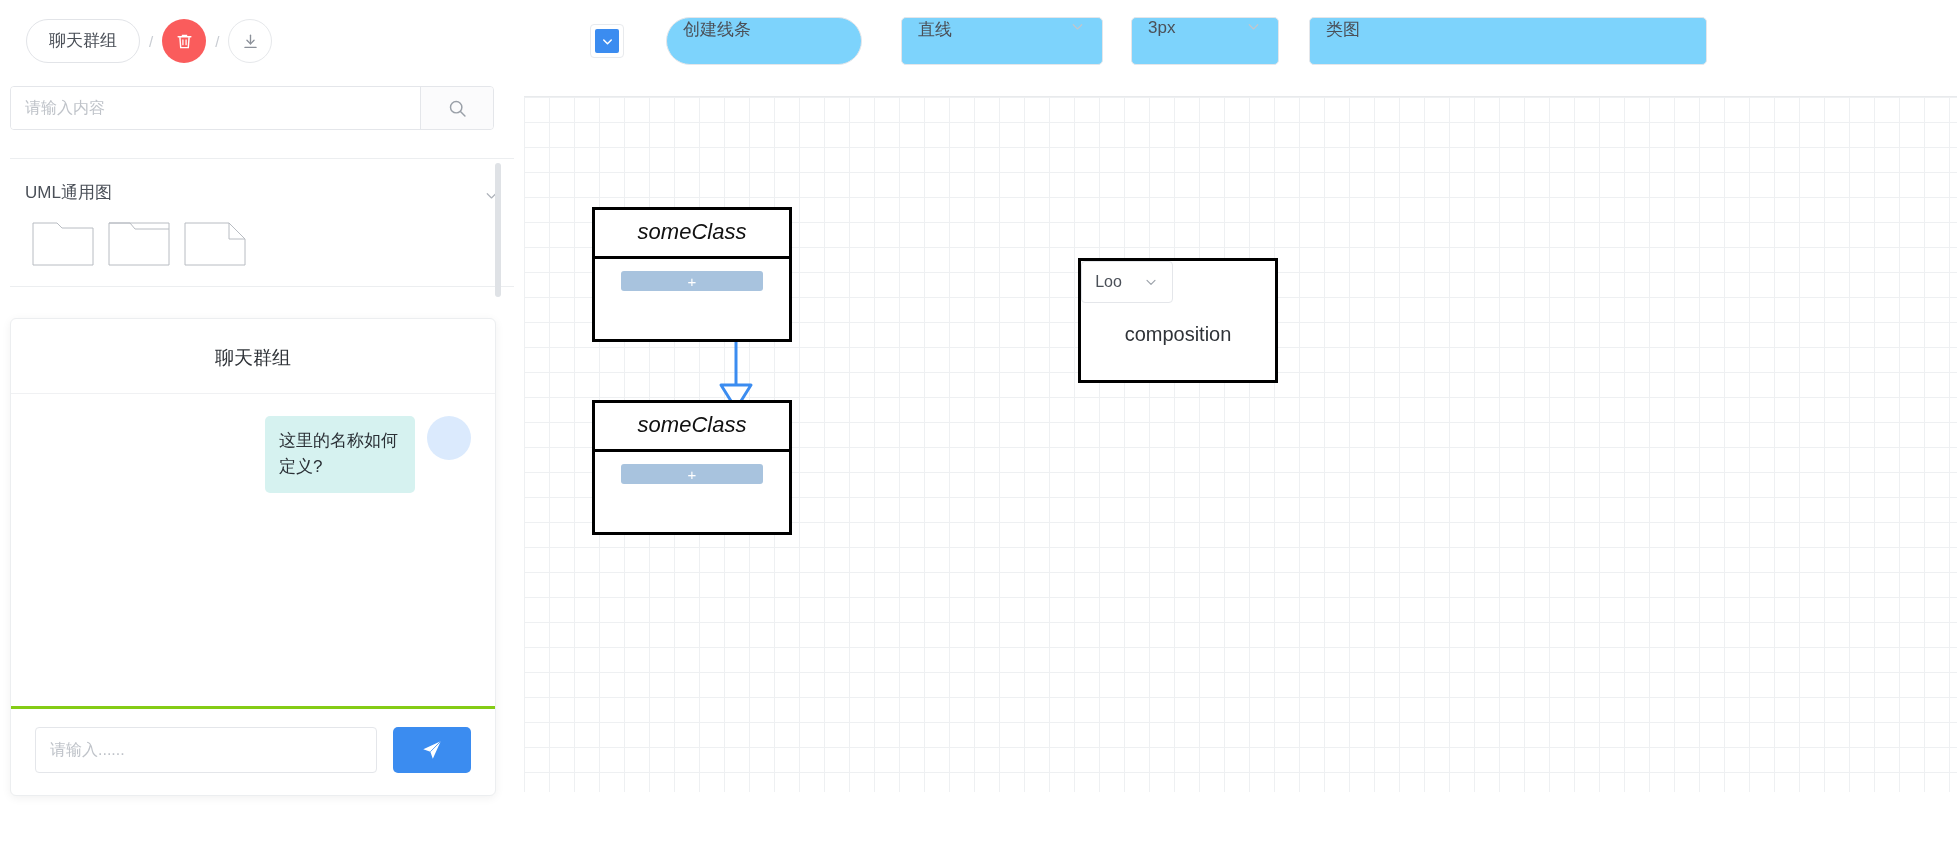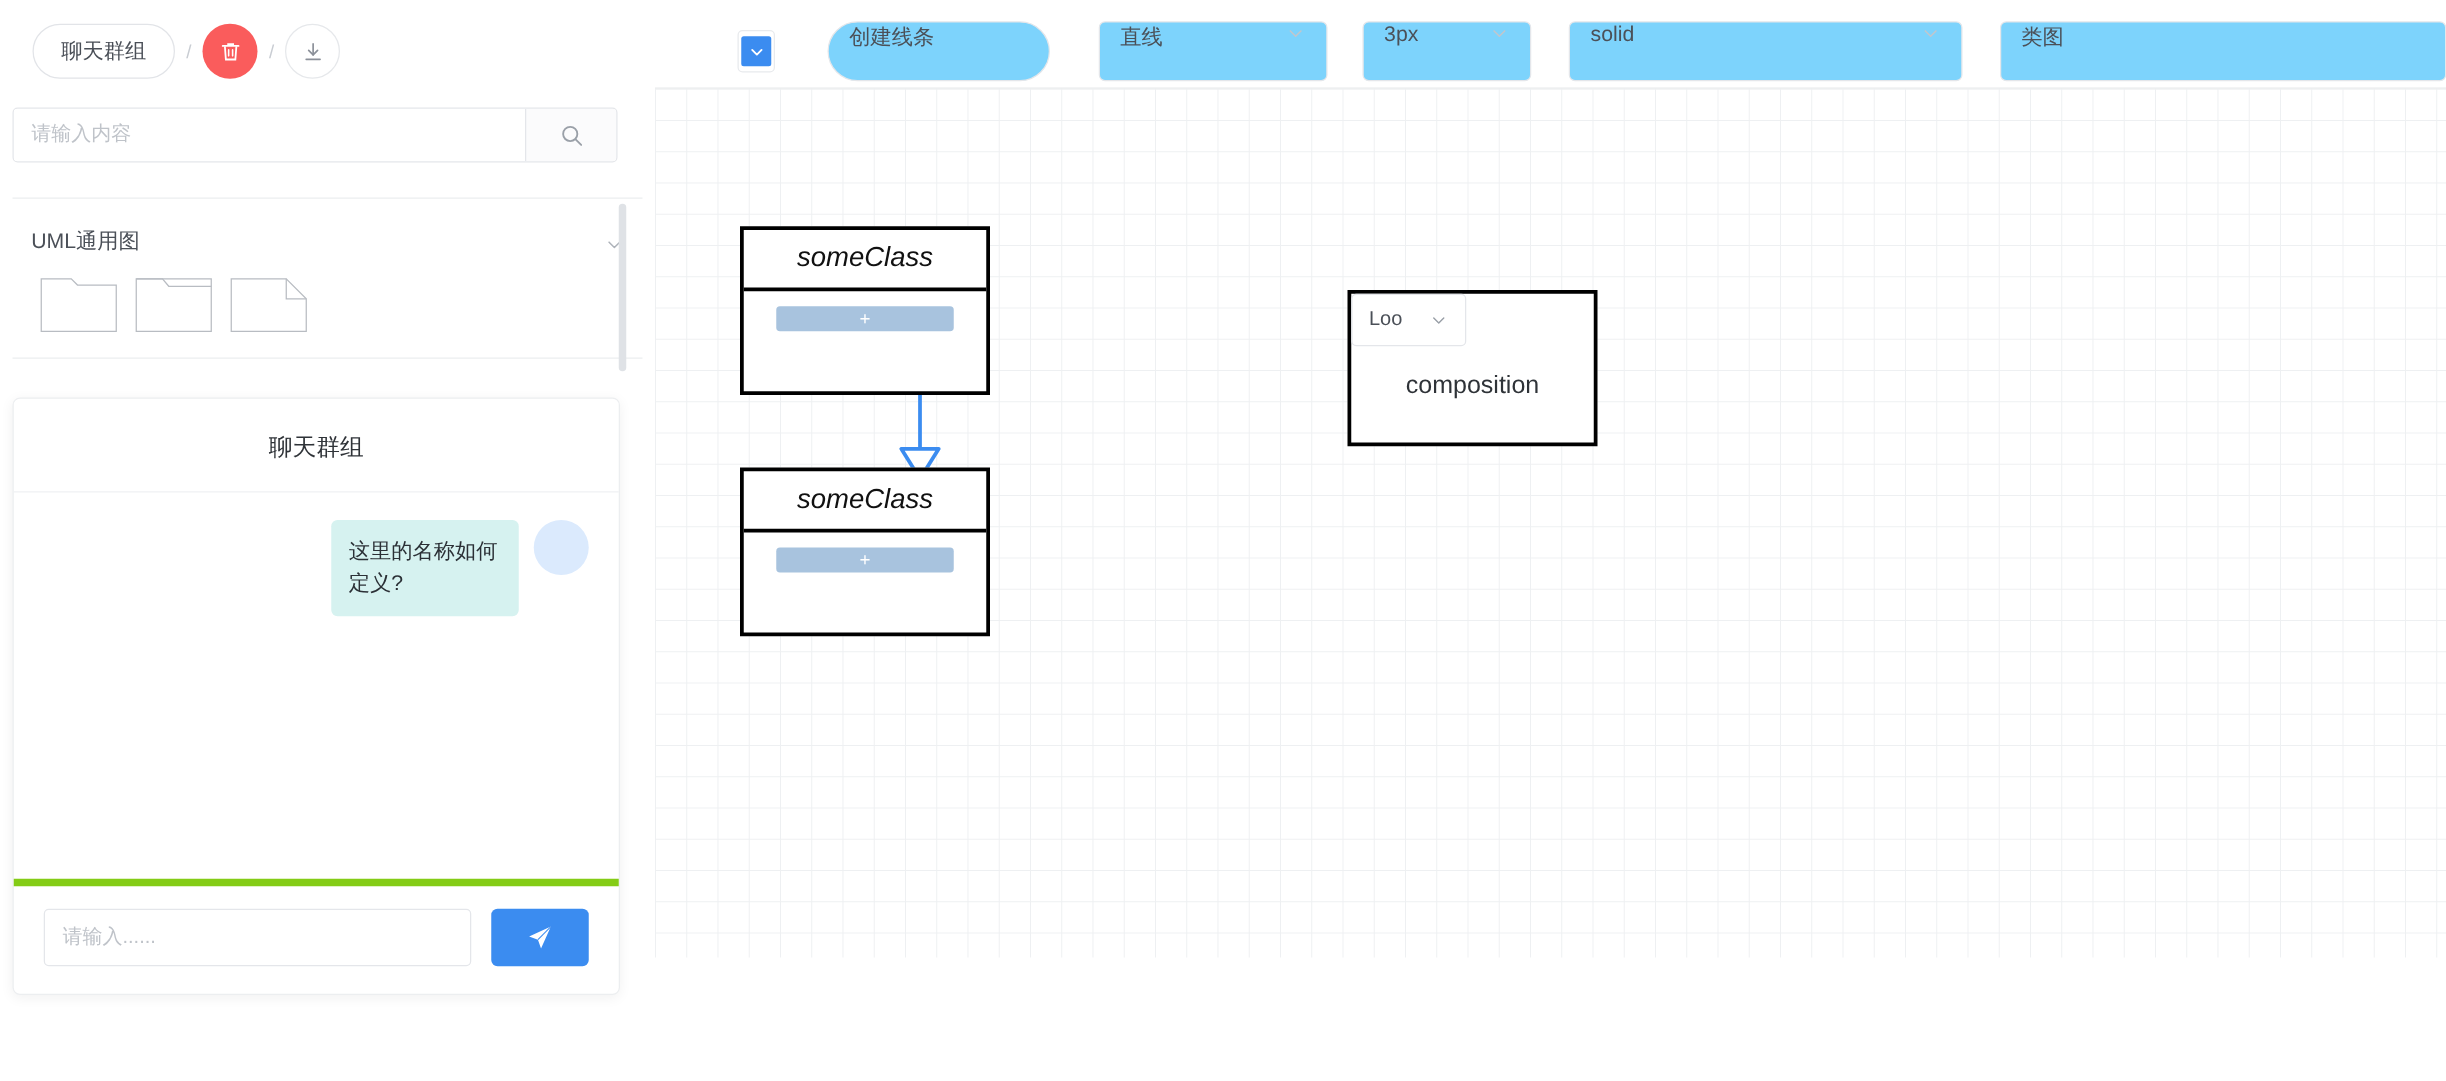--- a/index.html
+++ b/index.html
@@ -84,21 +84,21 @@
   }
   .chat-body { flex: 1; position: relative; padding: 22px 24px 0; overflow: hidden; }
   .chat-time { text-align: center; font-size: 14px; color: #b9bdc4; margin-bottom: 18px; }
   .msg-row { display: flex; justify-content: flex-end; align-items: flex-start; gap: 12px; }
   .bubble {
     background: #d6f2f0; color: #2b3036; font-size: 17px; line-height: 1.55;
     border-radius: 5px; padding: 12px 14px; max-width: 150px; 
   }
   .avatar { width: 44px; height: 44px; border-radius: 50%; background: #dbeafd; flex: 0 0 auto; }
   .chat-footer {
-    border-top: 6px solid #84cc16;
+    border-top: 3px solid #84cc16;
     padding: 18px 24px 22px; display: flex; align-items: center; gap: 16px;
   }
   .chat-input {
     flex: 1; height: 46px; border: 1px solid #e4e6ea; border-radius: 4px;
     padding: 0 14px; font-size: 16px; outline: none; font-family: inherit; color: #333;
   }
   .chat-input::placeholder { color: #bfc3c9; }
   .send-btn {
     width: 78px; height: 46px; border-radius: 5px; border: none;
     background: #3b8cf0; cursor: pointer;
@@ -135,21 +135,21 @@
   .tb-create { width: 196px; margin-left: 42px; border-radius: 24px; }
   .tb-select { justify-content: space-between; }
   .tb-line  { width: 202px; margin-left: 39px; }
   .tb-width { width: 148px; margin-left: 28px; }
   .tb-style { width: 350px; margin-left: 30px; }
   .tb-diagram { width: 398px; margin-left: 30px; }
   .caret { color: #c2c6cc; }
 
   
   .canvas {
-    position: absolute; left: 524px; top: 70px;
+    position: absolute; left: 524px; top: 96px;
     width: 1433px; height: 696px;
     background-color: #ffffff;
     background-image:
       linear-gradient(to right, #eef0f2 1px, transparent 1px),
       linear-gradient(to bottom, #eef0f2 1px, transparent 1px);
     background-size: 25px 25px;
     border-top: 1px solid #e8eaec;
     overflow: hidden;
   }
 
@@ -291,26 +291,20 @@
       </svg>
     </div>
 
     <div class="tb-field tb-select tb-width">
       <span>3px</span>
       <svg width="17" height="17" viewBox="0 0 24 24" class="caret">
         <path d="M6 9.5L12 15.5L18 9.5" stroke="#c2c6cc" stroke-width="1.7" fill="none" stroke-linecap="round" stroke-linejoin="round"></path>
       </svg>
     </div>
 
-    <div class="tb-field tb-select tb-style">
-      <span>solid</span>
-      <svg width="17" height="17" viewBox="0 0 24 24" class="caret">
-        <path d="M6 9.5L12 15.5L18 9.5" stroke="#c2c6cc" stroke-width="1.7" fill="none" stroke-linecap="round" stroke-linejoin="round"></path>
-      </svg>
-    </div>
 
     <div class="tb-field tb-diagram">
       <span>类图</span>
     </div>
   </div>
 
   <div class="canvas">
 
     <svg style="position:absolute;left:0;top:0;width:1433px;height:780px;pointer-events:none">
       <path d="M212 218 L212 290" stroke="#3b8cf0" stroke-width="3" fill="none"></path>

